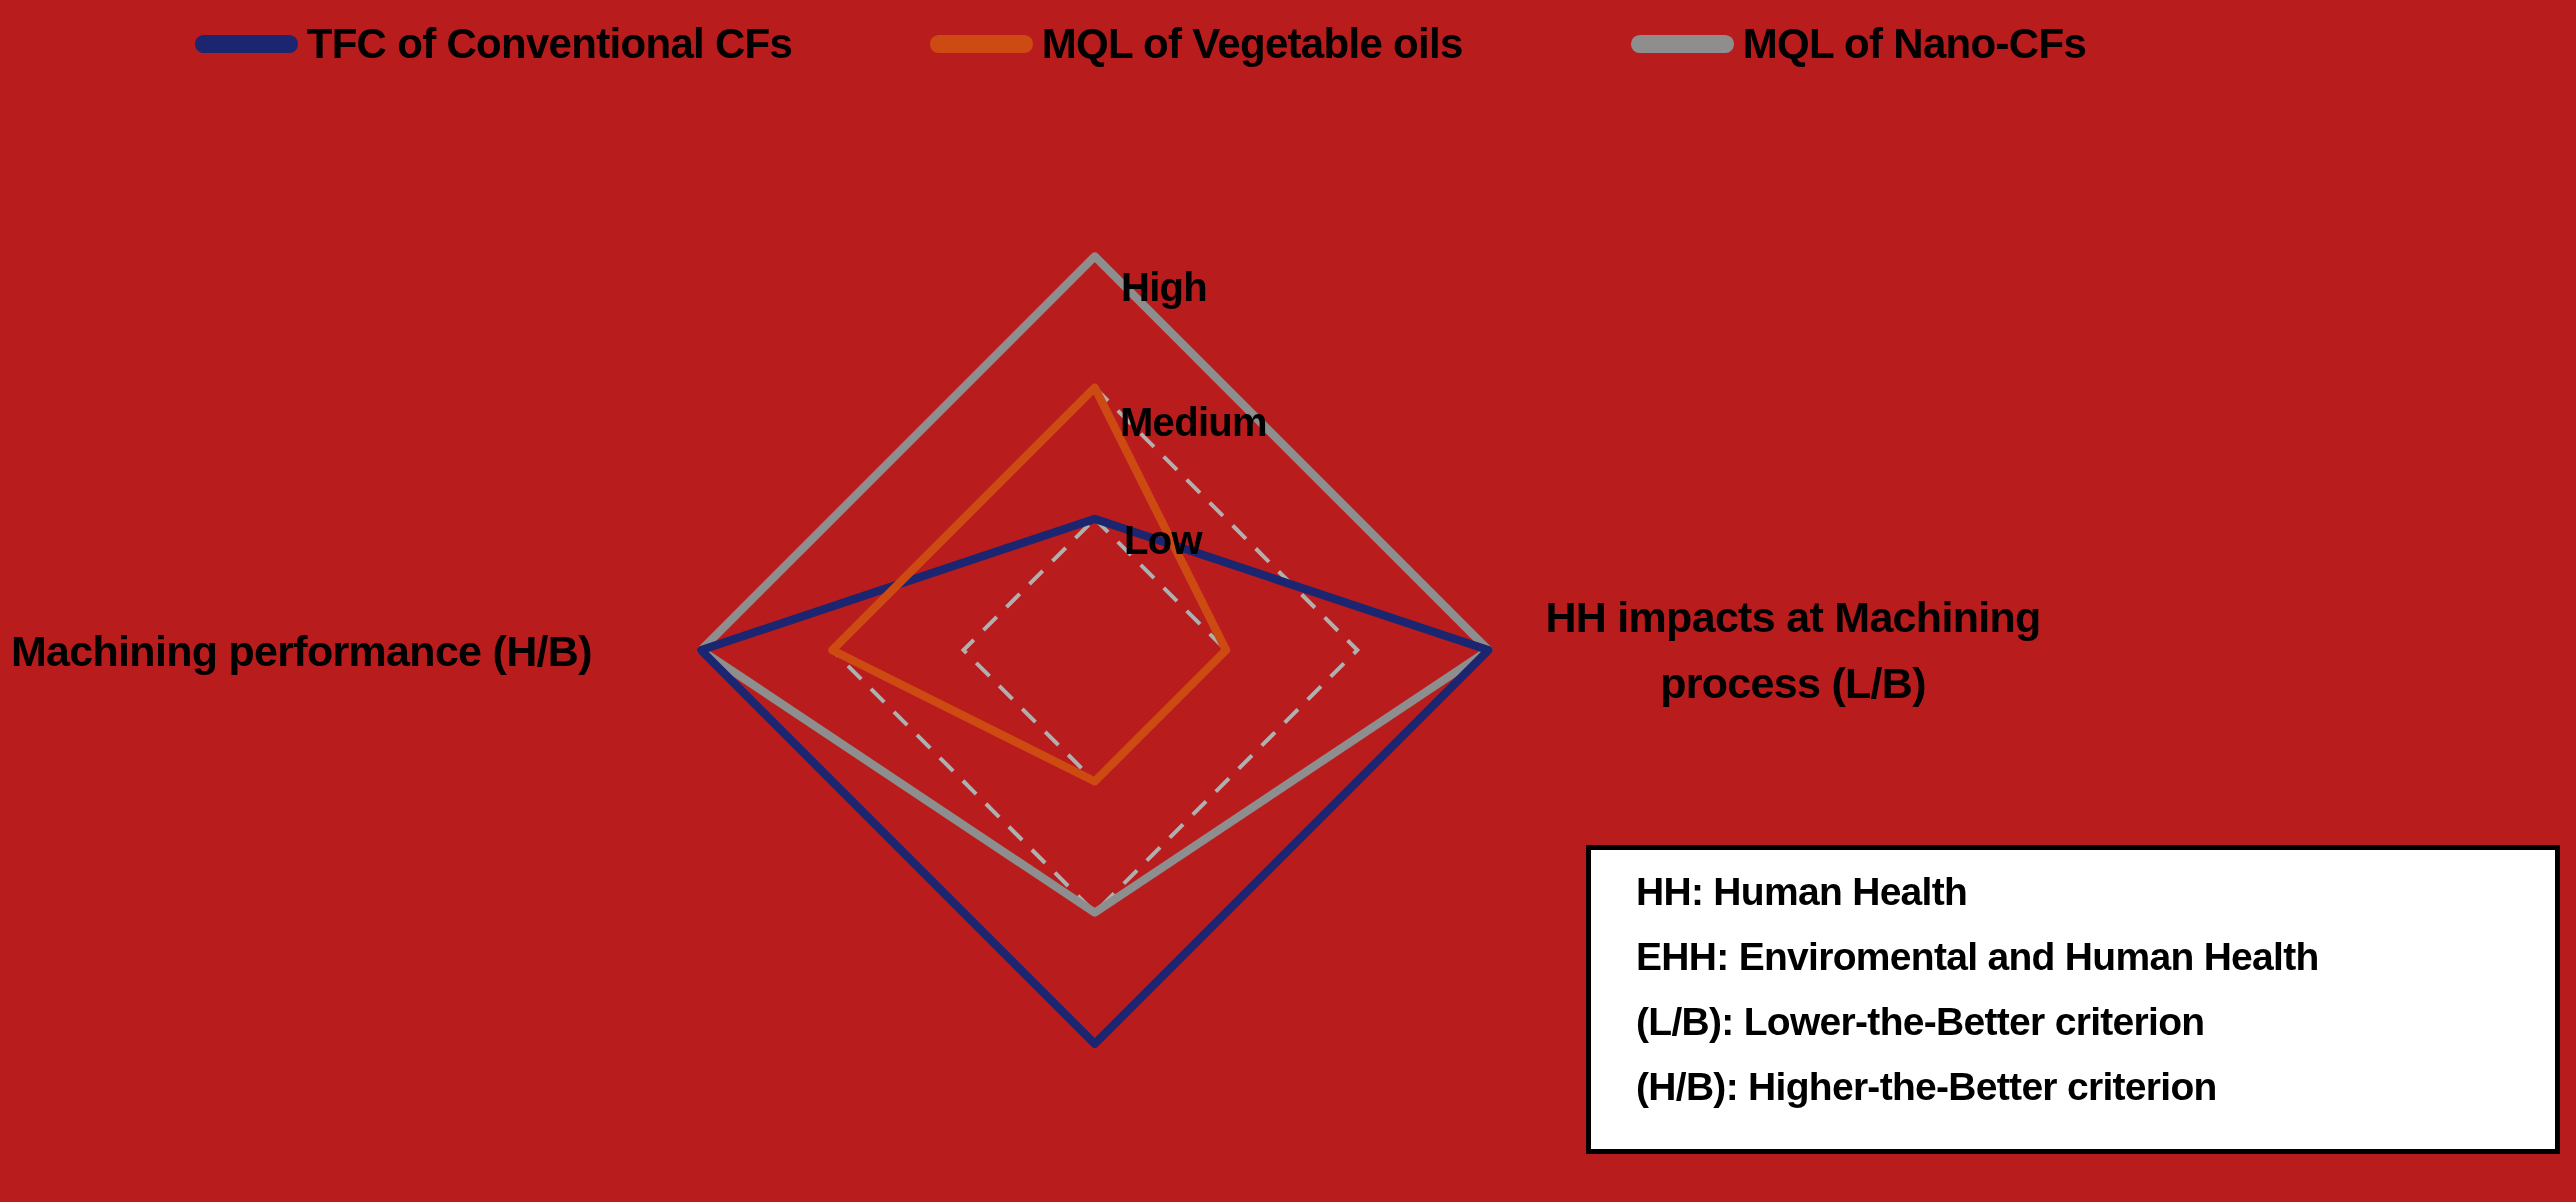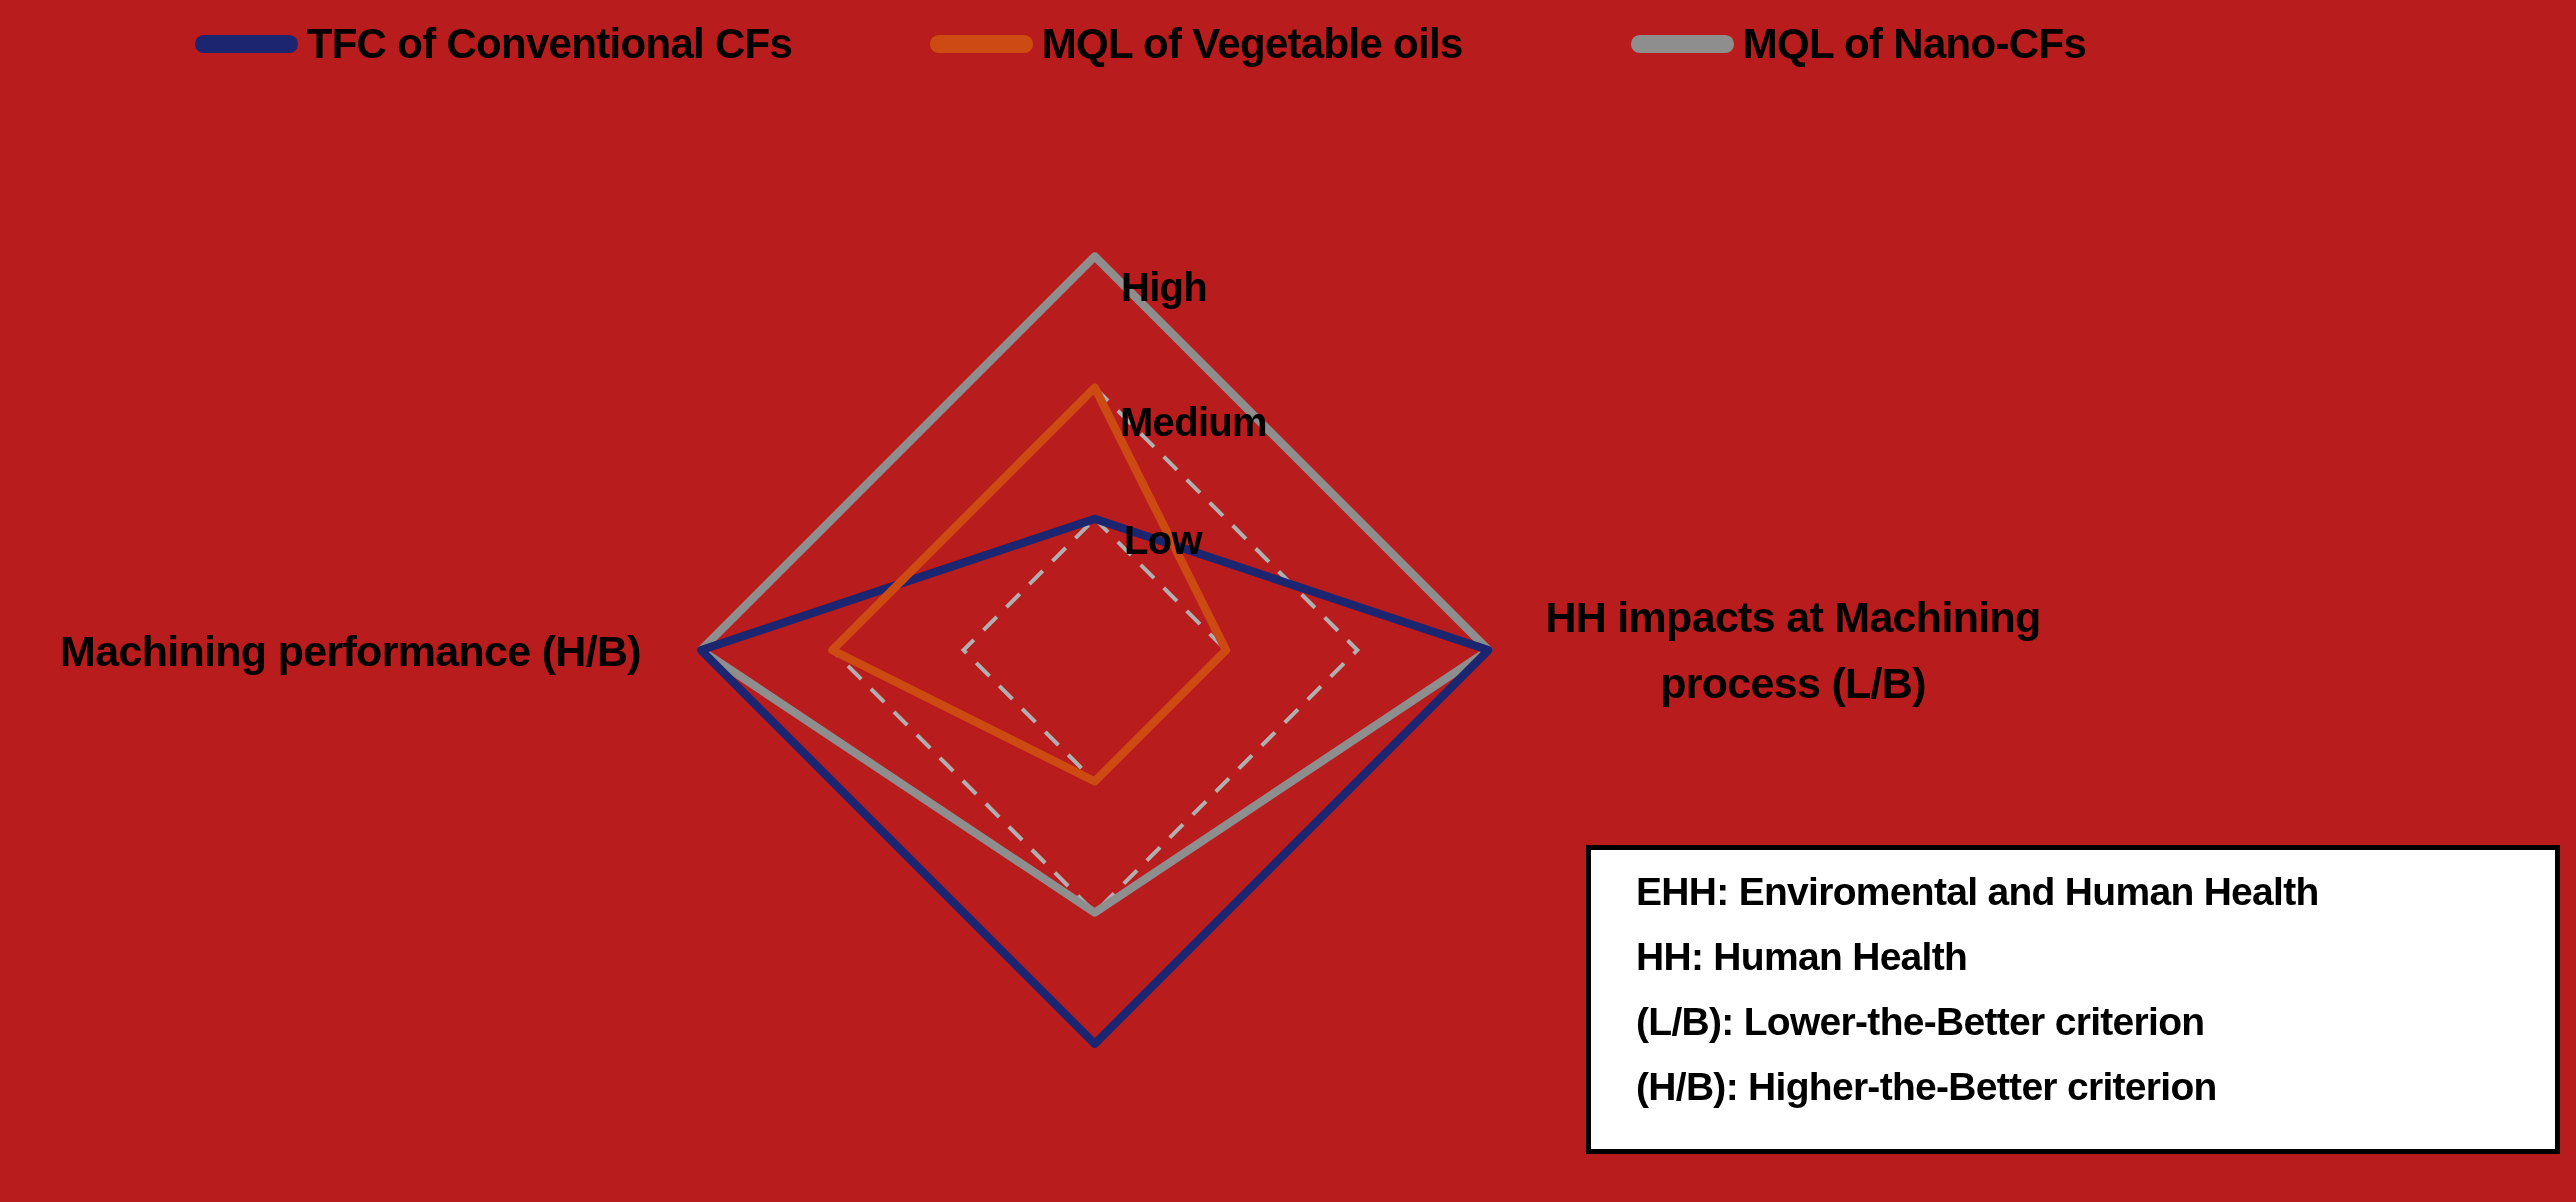--- a/index.html
+++ b/index.html
@@ -8,21 +8,21 @@
     font-family:"Liberation Sans","DejaVu Sans",sans-serif;color:#000;
   }
   .abs{position:absolute;}
   
   .legend-item{position:absolute;top:20px;display:flex;align-items:center;gap:8.7px;}
   .swatch{width:103px;height:17.3px;border-radius:8.7px;flex:0 0 auto;}
   .legend-label{font-size:42px;font-weight:700;white-space:nowrap;letter-spacing:-0.7px;}
   
   .axis-label{font-size:43px;font-weight:700;line-height:66px;letter-spacing:-0.7px;}
   .center{text-align:center;}
-  .right-align{text-align:center;}
+  .right-align{text-align:left;}
   .level-label{font-size:40px;font-weight:700;white-space:nowrap;letter-spacing:-0.7px;margin-top:24px;}
   
   #note-box{
     left:1586px;top:845px;width:974px;height:309px;box-sizing:border-box;
     border:5px solid #000;background:#fff;padding:8.7px 14.5px 0 45px;
   }
   #note-box .note-line{font-size:39px;font-weight:700;line-height:65px;white-space:nowrap;letter-spacing:-0.7px;}
   svg{position:absolute;left:0;top:0;}
   .ring{fill:none;stroke:#b0b0b0;stroke-width:5.5;stroke-dasharray:26 19;}
   .series{fill:none;stroke-width:11.5;stroke-linejoin:round;stroke-linecap:round;}
@@ -60,20 +60,20 @@
     <div>HH impacts at Machining</div>
     <div>process (L/B)</div>
   </div>
 
 
   <div class="abs level-label" style="left:1121px;top:241px;">High</div>
   <div class="abs level-label" style="left:1120px;top:376px;">Medium</div>
   <div class="abs level-label" style="left:1124px;top:494px;">Low</div>
 
   <div class="abs" id="note-box">
+    <div class="note-line">HH: Human Health</div>
     <div class="note-line">EHH: Enviromental and Human Health</div>
-    <div class="note-line">HH: Human Health</div>
     <div class="note-line">(L/B): Lower-the-Better criterion</div>
     <div class="note-line">(H/B): Higher-the-Better criterion</div>
   </div>
 
 </div>
 
 
 </body></html>

